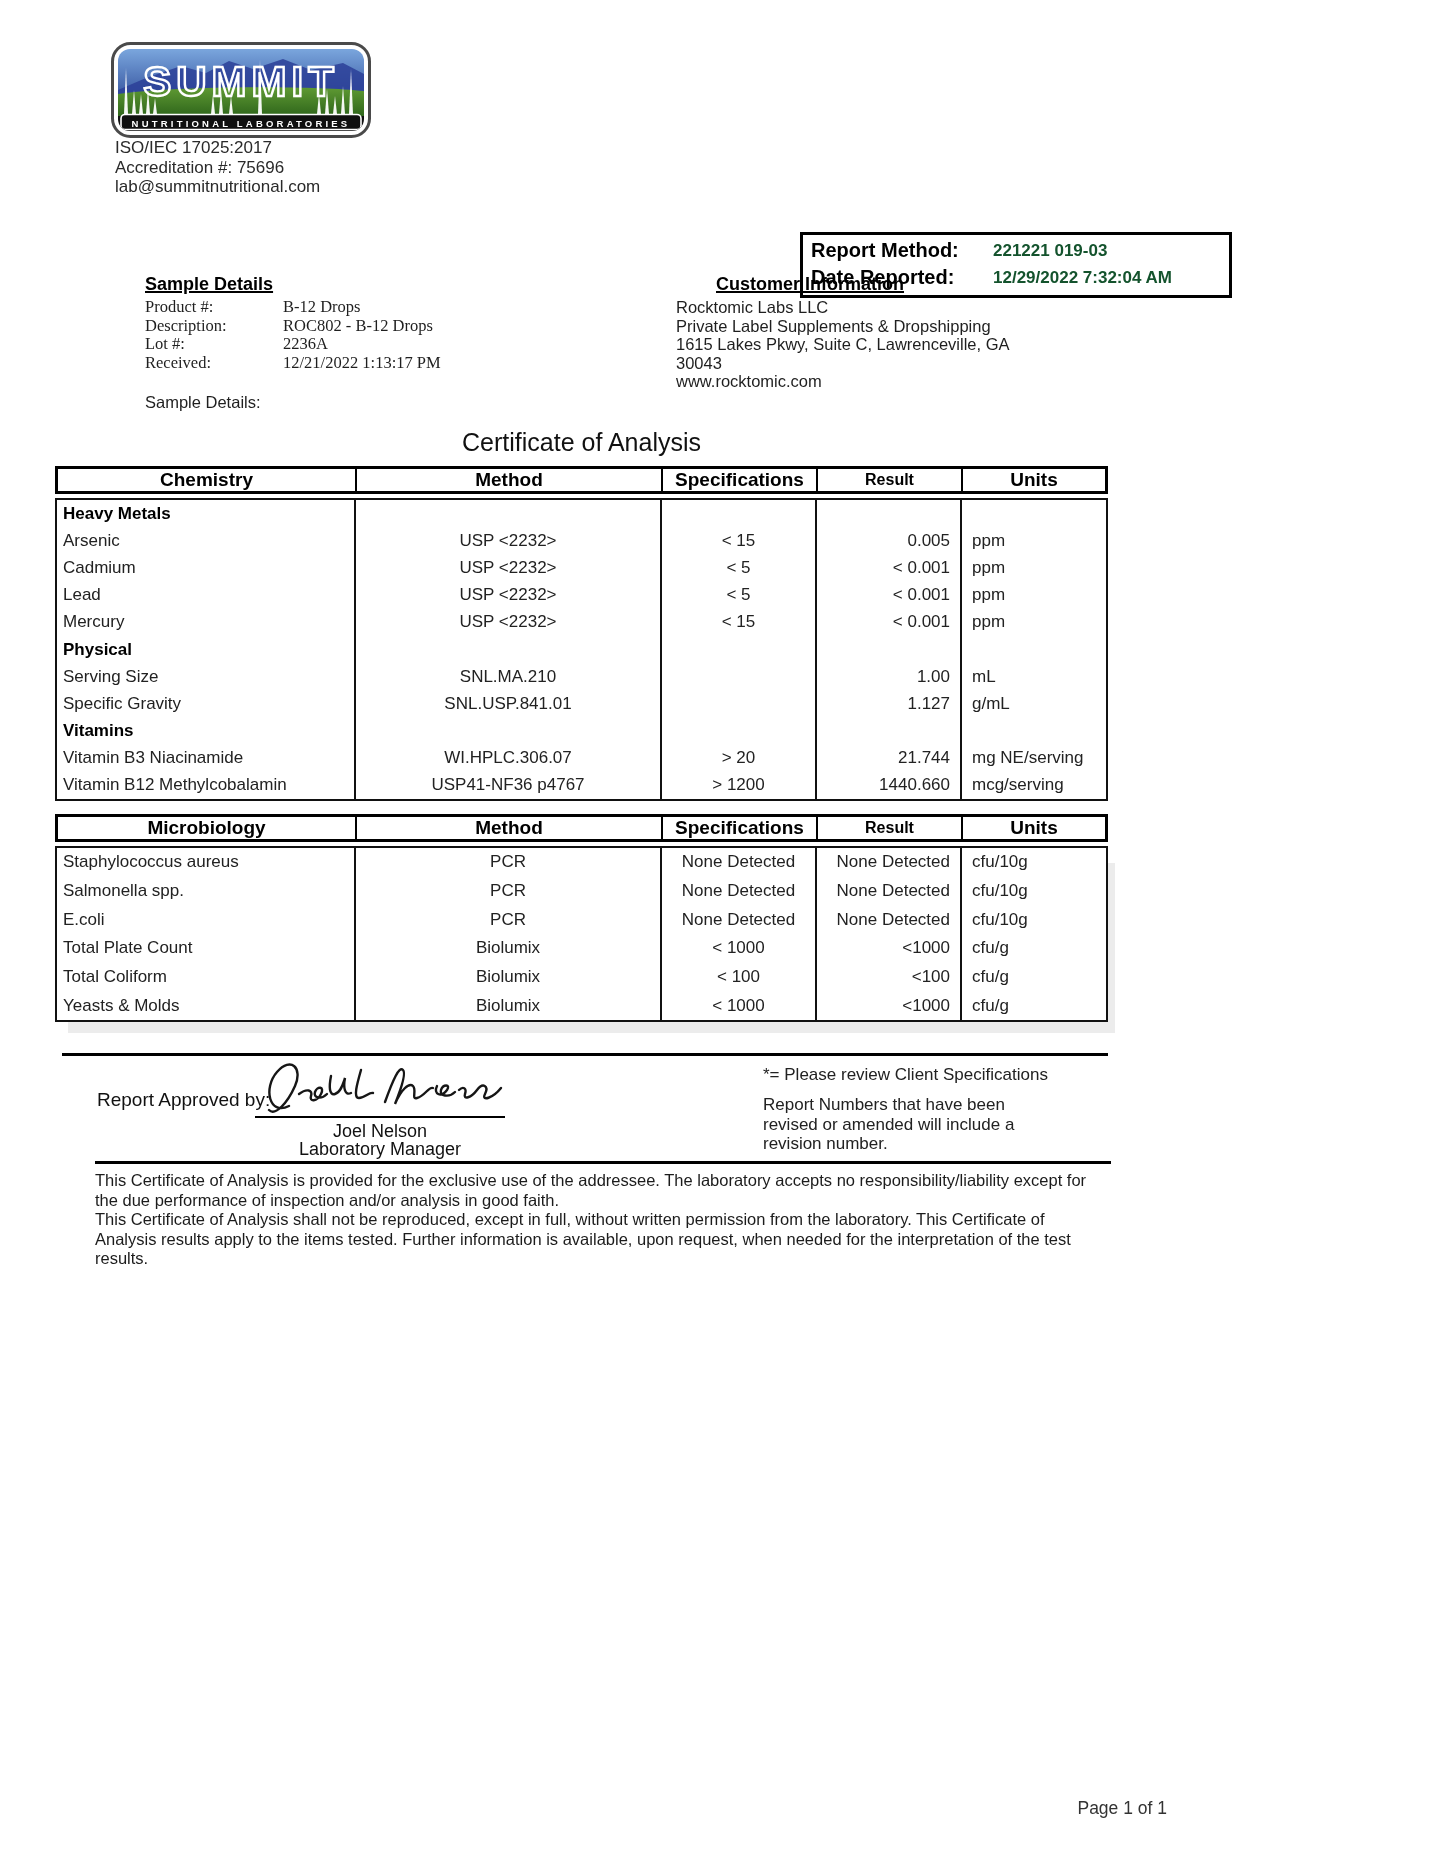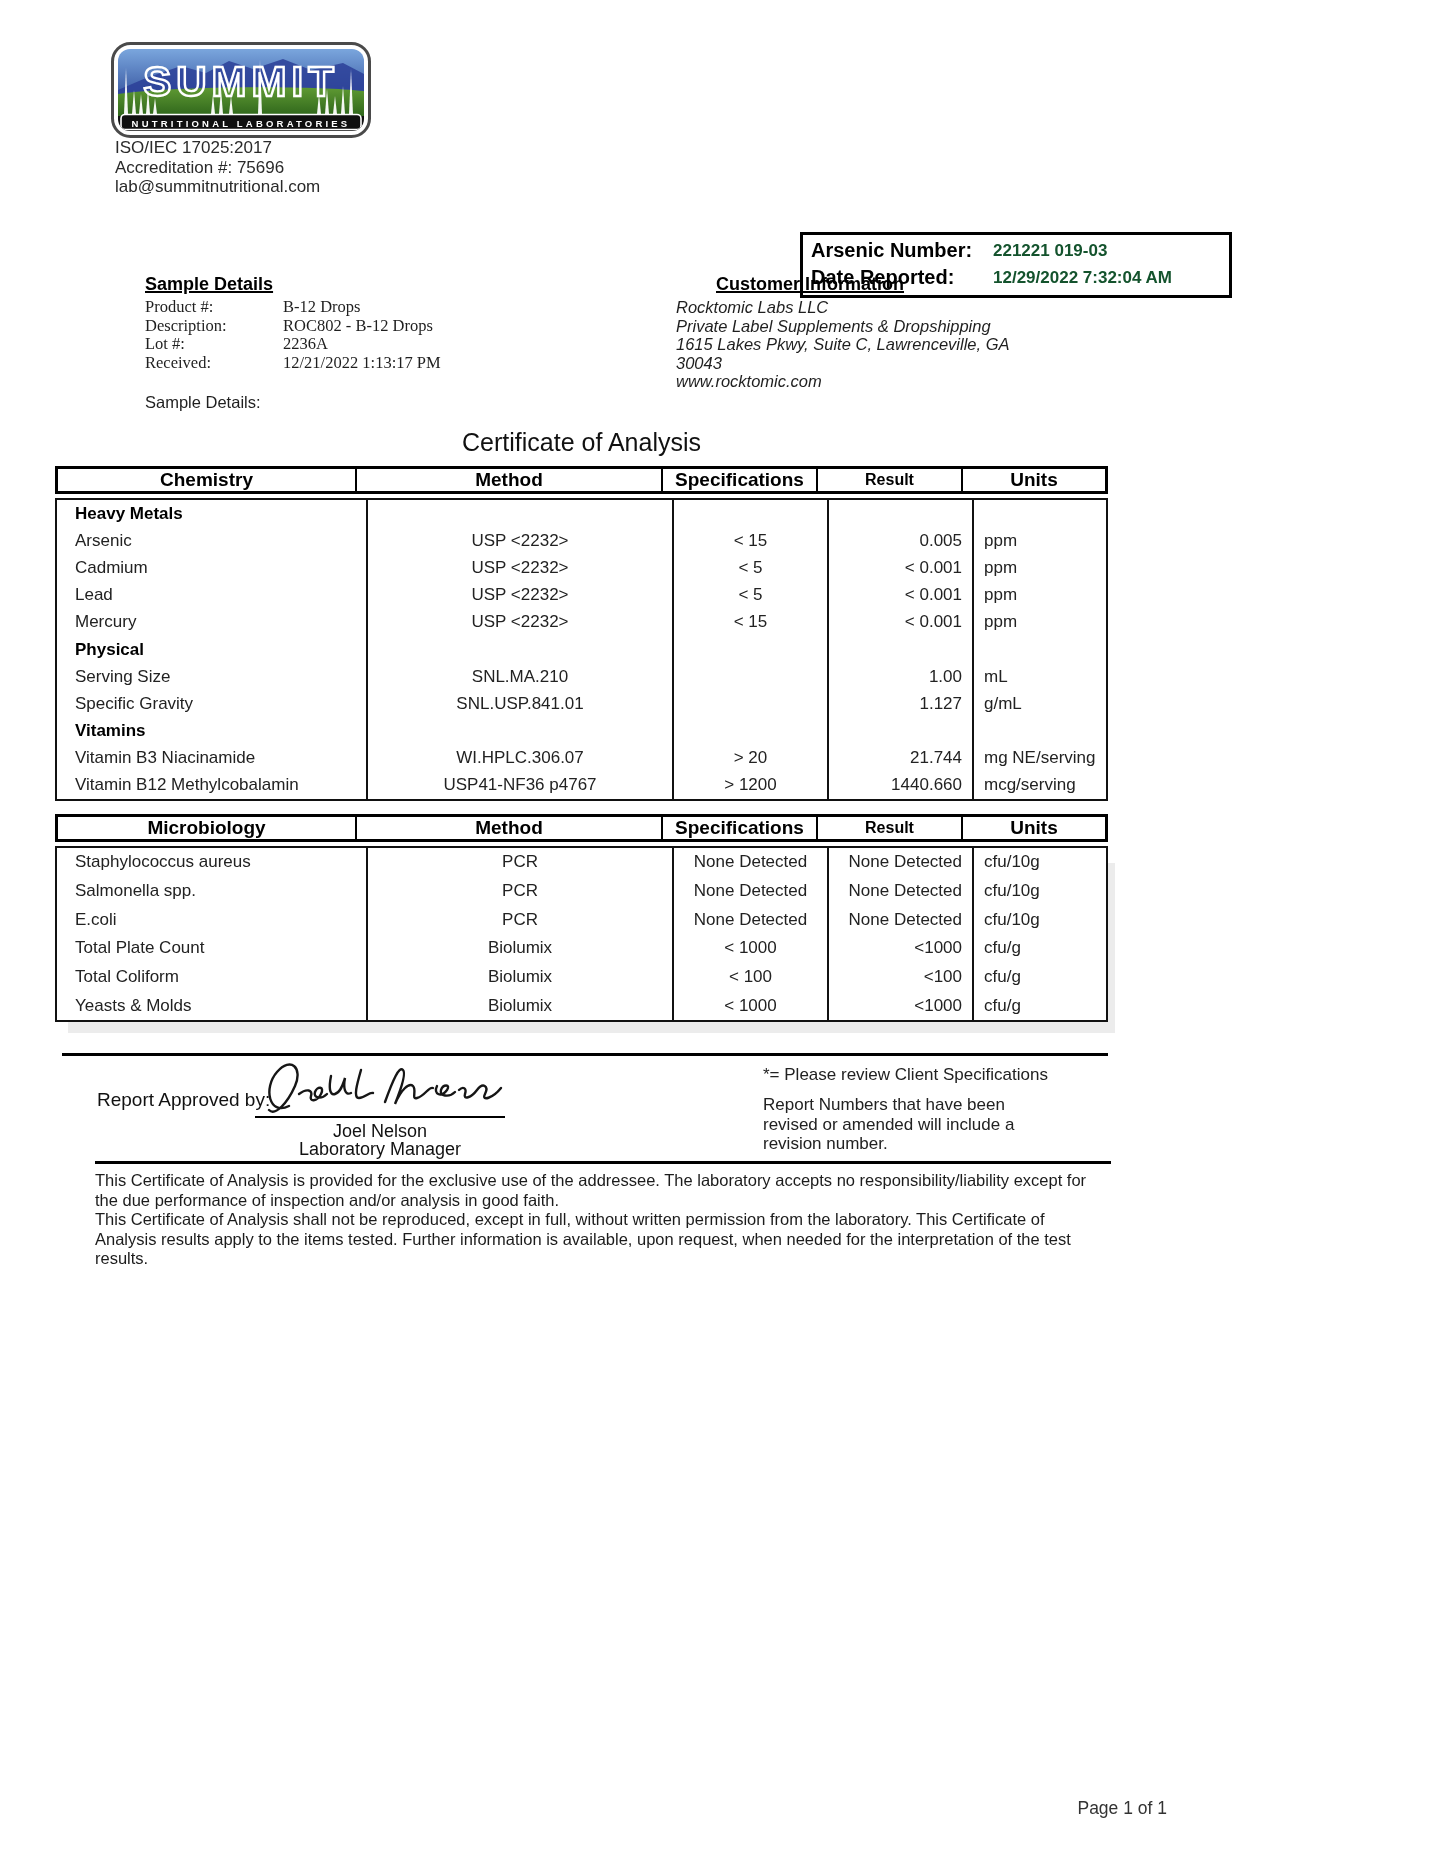--- a/index.html
+++ b/index.html
@@ -27,21 +27,21 @@
 
   
   .sec-title { font-size:18px; font-weight:bold; color:#000;
     text-decoration:underline; text-decoration-thickness:1.5px; }
   .sample-title { left:145px; top:274px; }
   .customer-title { left:716px; top:274px; }
   .kv-wrap { left:145px; top:298px; width:470px; }
   .kv-row { display:flex; line-height:18.6px; font-size:16.5px;font-family:Liberation Serif, serif; }
   .kv-label { width:138px; }
   .sample-extra { left:145px; top:393px; font-size:16.5px; }
-  .cust-lines { left:676px; top:298px; width:340px; font-size:16.5px; line-height:18.6px;font-style:italic; }
+  .cust-lines { left:676px; top:298px; width:340px; font-size:16.5px; line-height:18.6px; }
 
   
   .cert-title { left:55px; top:428px; width:1053px; text-align:center;
     font-size:25px; color:#111; }
 
   
   .t-head {
     left:55px; width:1053px; height:28px; display:grid;
     grid-template-columns:299px 306px 155px 145px auto;
     border:3px solid #000; background:#fff;
@@ -55,21 +55,21 @@
 
   .t-body {
     left:55px; width:1053px; display:flex; flex-direction:column;
     border:2px solid #111; background:#fff;
   }
   .chem-head  { top:466px; }
   .chem-body  { top:498px; height:303px; }
   .micro-head { top:814px; }
   .micro-body { top:846px; height:176px; box-shadow:10px 14px 0 -3px #ececec; }
 
-  .t-row { flex:1; display:grid; grid-template-columns:299px 306px 155px 145px auto;padding-left:12px; }
+  .t-row { flex:1; display:grid; grid-template-columns:299px 306px 155px 145px auto; }
   .t-row > div { display:flex; align-items:center; font-size:17px; color:#222; }
   .c-name   { border-right:2px solid #111; padding-left:6px; }
   .c-method { border-right:2px solid #111; justify-content:center; text-align:center; }
   .c-spec   { border-right:2px solid #111; justify-content:center; text-align:center; }
   .c-result { border-right:2px solid #111; justify-content:flex-end; padding-right:10px; }
   .c-units  { padding-left:10px; }
   .row-section .c-name { font-weight:bold; color:#000; }
 
   
   .rule { background:#000; height:3px; }
@@ -143,21 +143,21 @@
       </g>
     </svg>
   </div>
 
   <div class="abs hdr-line iso">ISO/IEC 17025:2017</div>
   <div class="abs hdr-line accr">Accreditation #: 75696</div>
   <div class="abs hdr-line mail">lab@summitnutritional.com</div>
 
   <div class="abs report-box">
     <div class="rb-row">
-      <span class="rb-label">Arsenic Number:</span>
+      <span class="rb-label">Report Method:</span>
       <span class="rb-value">221221 019-03</span>
     </div>
     <div class="rb-row">
       <span class="rb-label">Date Reported:</span>
       <span class="rb-value">12/29/2022 7:32:04 AM</span>
     </div>
   </div>
 
   <div class="abs sec-title sample-title">Sample Details</div>
   <div class="abs kv-wrap">

